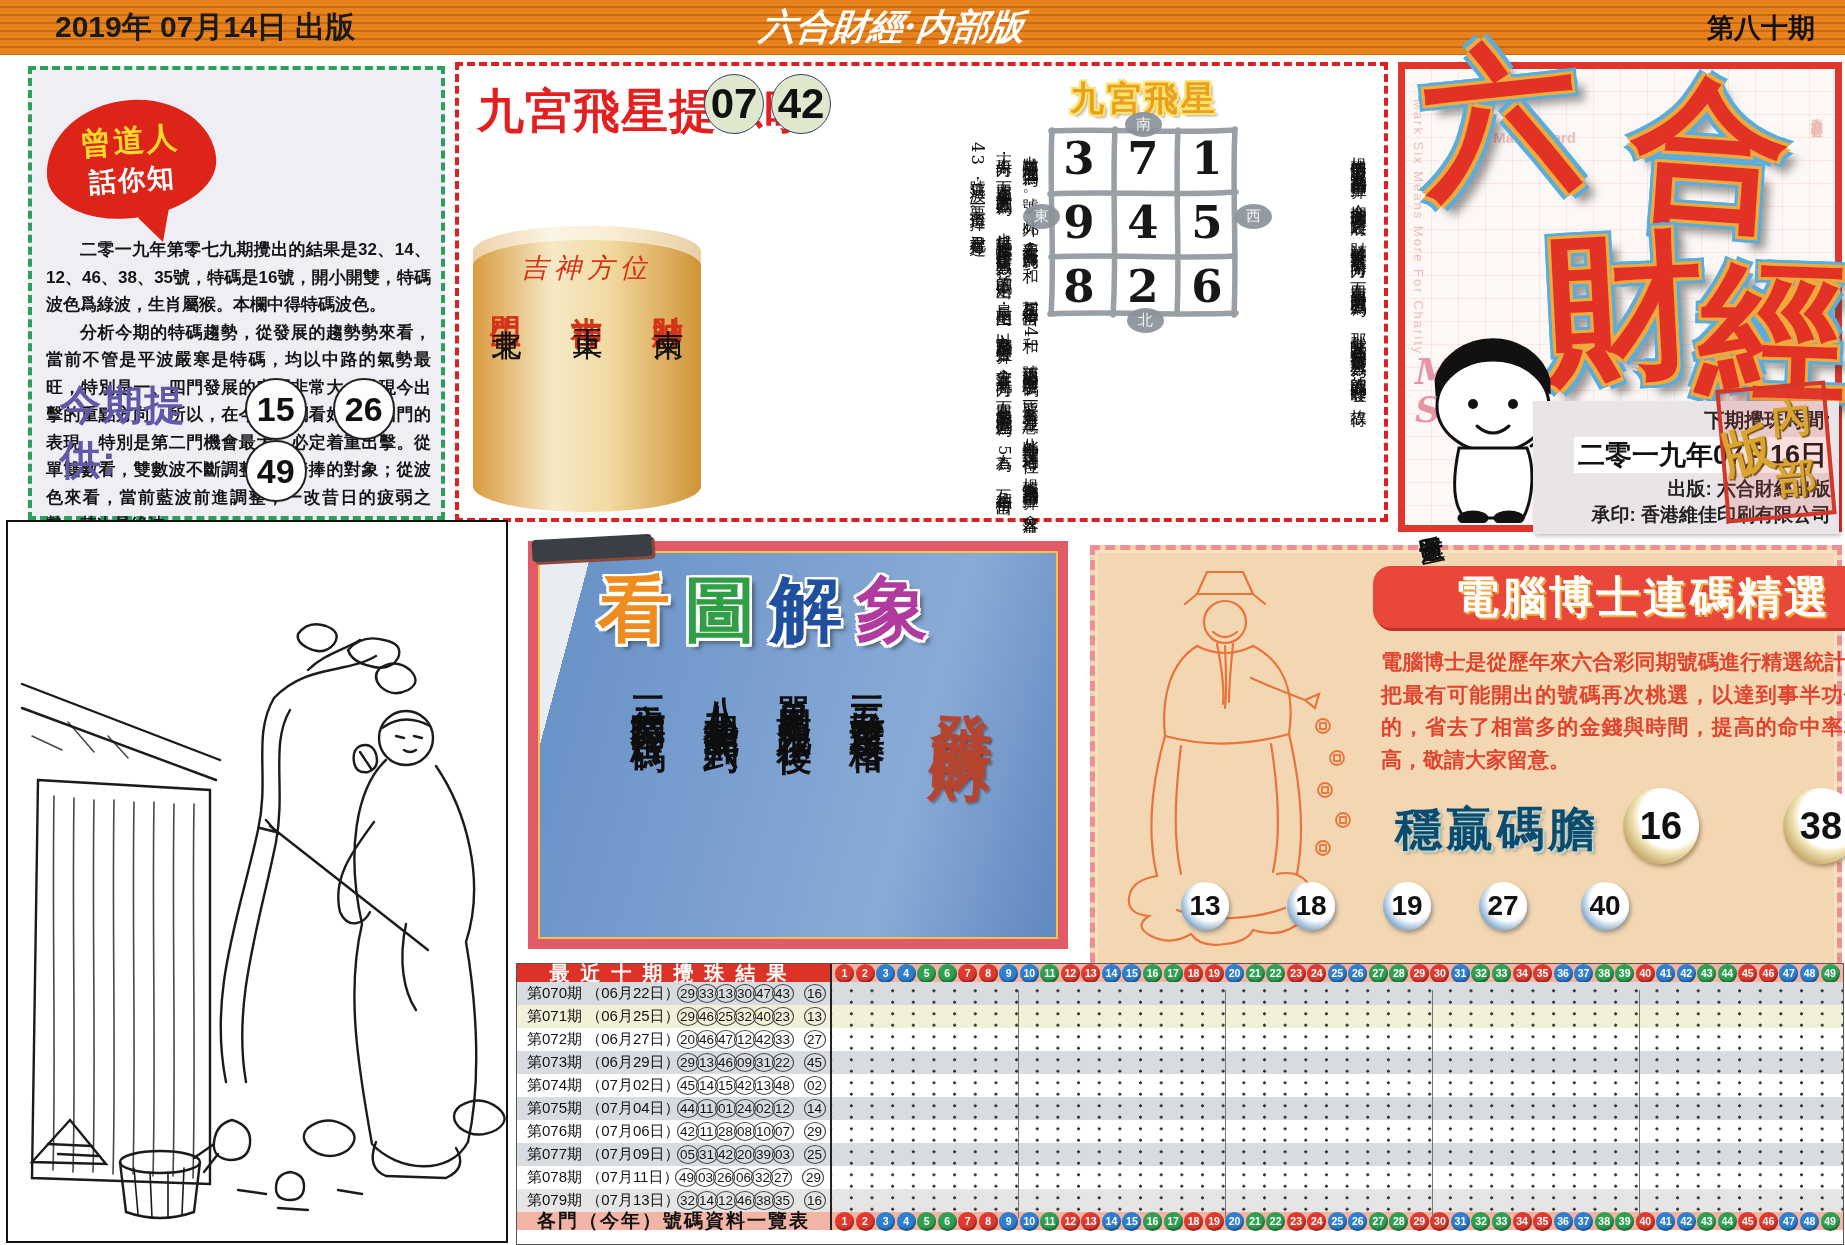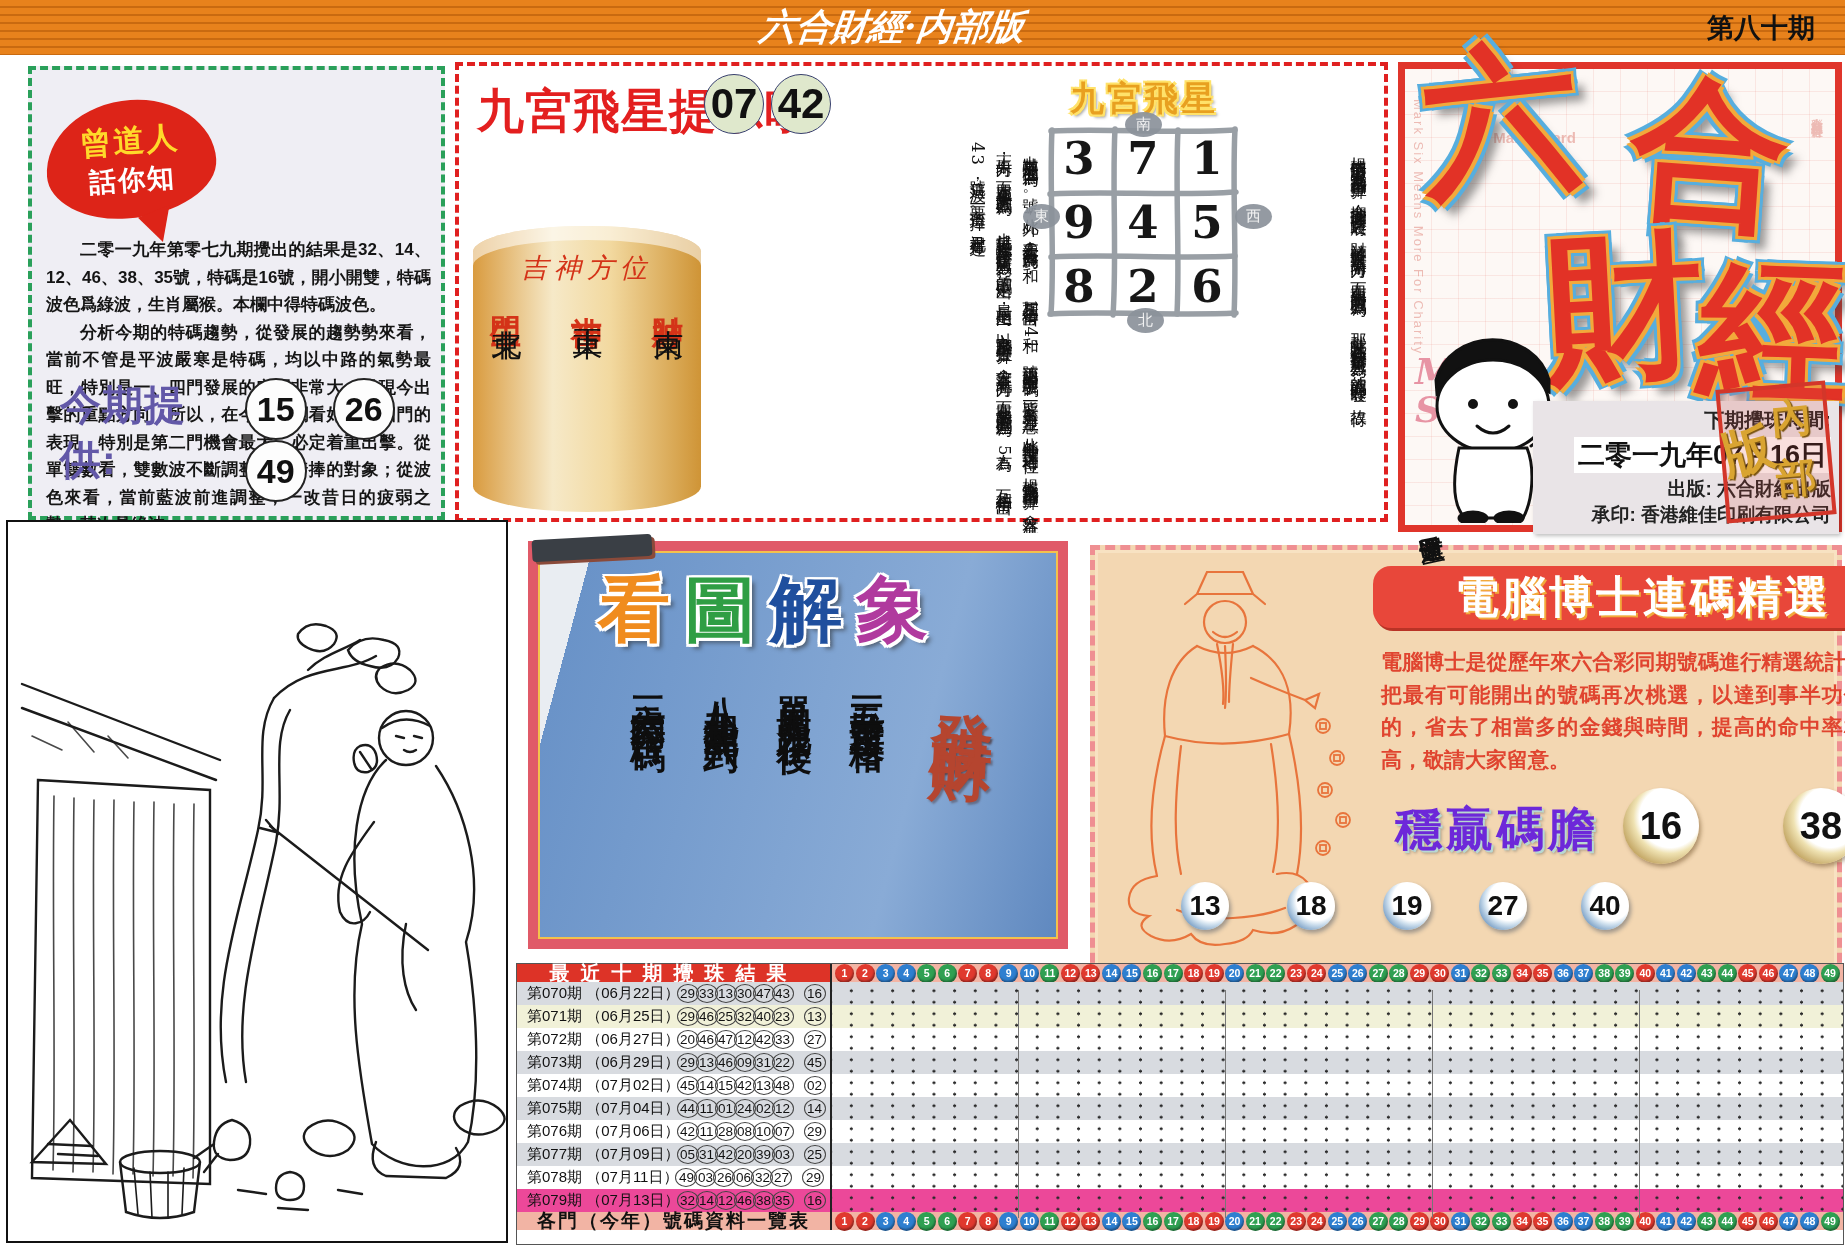--- a/index.html
+++ b/index.html
@@ -129,21 +129,21 @@
   
   .doc{left:1090px;top:545px;width:752px;height:448px;border:5px dashed #ef8f92;background:#f3d7b2;
        box-shadow:0 0 0 3px #f8e2c2 inset;}
   .doc-title{position:absolute;left:278px;top:16px;width:540px;height:62px;background:#e8473a;
        border-radius:18px;display:flex;align-items:center;justify-content:center;
        box-shadow:2px 3px 0 #b93326;}
   .doc-title span{color:#fff;font-size:44px;font-weight:bold;letter-spacing:3px;
        text-shadow:2px 2px 0 #f2a93b;}
   .doc-body{position:absolute;left:286px;top:96px;width:528px;font-size:21px;line-height:1.55;
        color:#e0442f;font-weight:bold;text-align:justify;}
-  .stable{position:absolute;left:300px;top:248px;font-size:47px;font-weight:bold;color:#6d28d9;
+  .stable{position:absolute;left:300px;top:248px;font-size:47px;font-weight:bold;color:#0c4a6e;
        letter-spacing:4px;text-shadow:2px 2px 0 #b8d8d2,3px 3px 3px rgba(60,60,60,.4);}
   .ball-big{position:absolute;width:76px;height:76px;border-radius:50%;top:238px;
        background:radial-gradient(circle at 62% 38%,#fff 0 46%,#efe2b2 55%,#b08c42 85%,#8a6a2a);
        display:flex;align-items:center;justify-content:center;font-size:38px;font-weight:bold;color:#111;
        box-shadow:2px 3px 4px rgba(90,60,20,.45);}
   .bb1{left:528px;} .bb2{left:688px;}
   .ball-sm{position:absolute;width:48px;height:48px;border-radius:50%;top:332px;
        background:radial-gradient(circle at 62% 38%,#fff 0 48%,#cfe0ee 58%,#4a7cb0 88%,#2a5585);
        display:flex;align-items:center;justify-content:center;font-size:28px;font-weight:bold;color:#111;
        box-shadow:2px 3px 4px rgba(30,50,80,.4);}
@@ -169,20 +169,21 @@
        font-size:10.5px;font-weight:bold;color:#fff;box-shadow:inset -1px -2px 2px rgba(0,0,0,.35);}
   .ball.red{background:#e0392e;} .ball.blue{background:#2e7fd0;} .ball.green{background:#2fa052;}
   .tdiv{position:absolute;top:26px;bottom:26px;width:1px;background:#777;z-index:2;}
 </style>
 </head>
 <body>
 
 <div id="page">
 
   <div class="hdr">
+    <span class="hdr-left">2019年 07月14日  出版</span>
     <span class="hdr-center">六合財經·内部版</span>
     <span class="hdr-right">第八十期</span>
   </div>
 
   <section class="panel tips">
     <div class="bubble">
       <span class="l1">曾道人</span>
       <span class="l2">話你知</span>
     </div>
     <div class="tips-body">
@@ -571,21 +572,21 @@
             <span class="ell">49</span>
             <span class="ell">03</span>
             <span class="ell">26</span>
             <span class="ell">06</span>
             <span class="ell">32</span>
             <span class="ell">27</span>
             <span class="ell sp">29</span>
           </div>
           <div class="tdots"></div>
         </div>
-        <div class="trow" style="background: #ec4899;">
+        <div class="trow" style="background: #e5e5e5;">
           <div class="tlabel">
             <span>第079期 （07月13日） </span>
             <span class="ell">32</span>
             <span class="ell">14</span>
             <span class="ell">12</span>
             <span class="ell">46</span>
             <span class="ell">38</span>
             <span class="ell">35</span>
             <span class="ell sp">16</span>
           </div>

